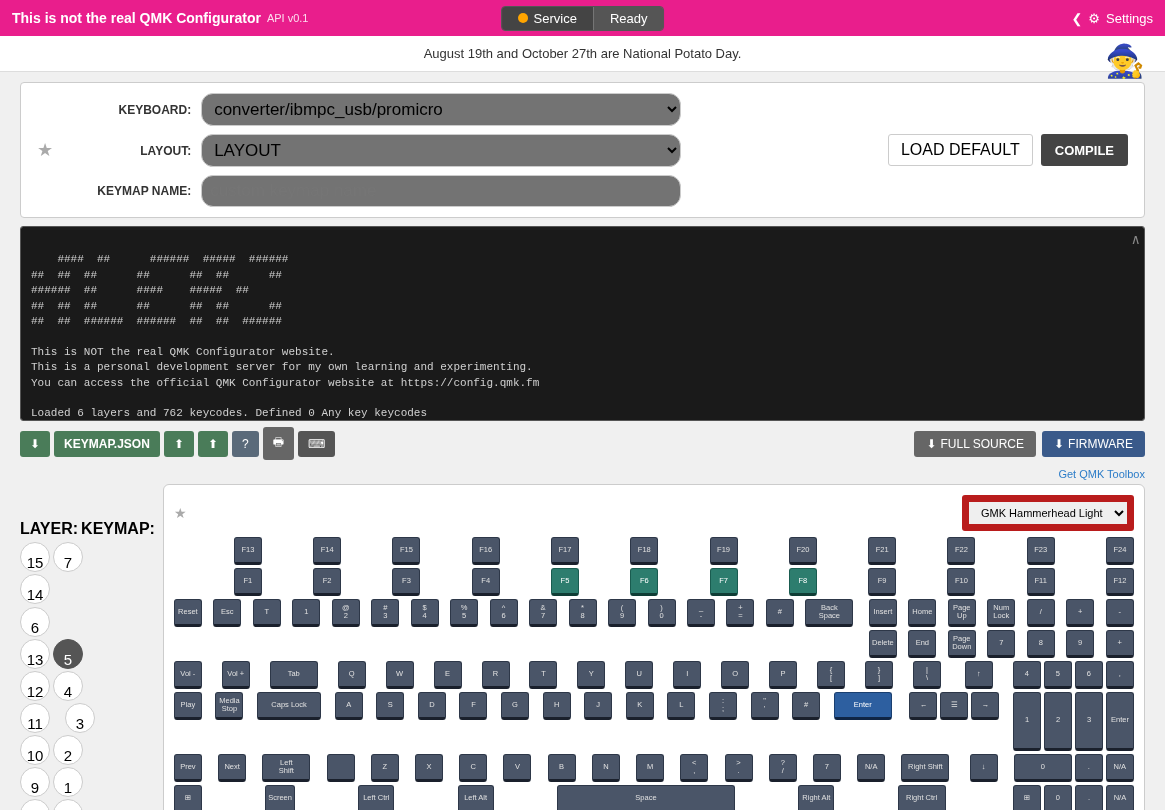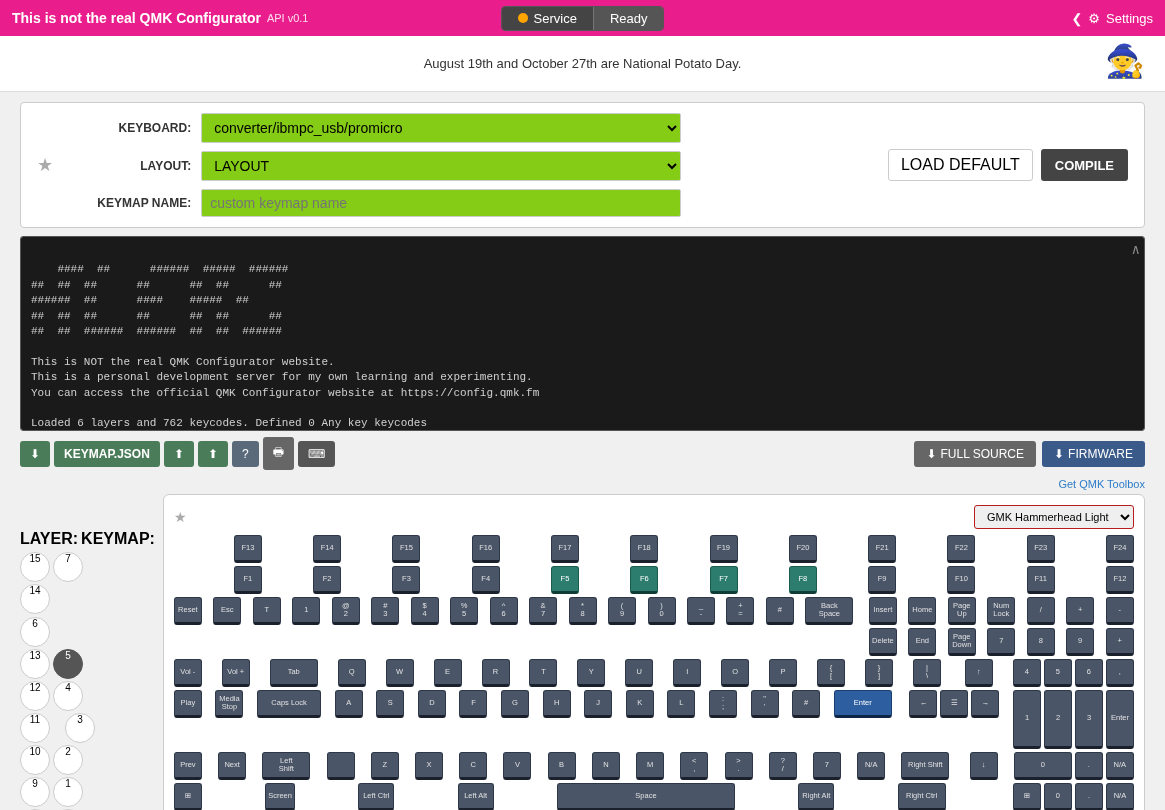--- a/index.html
+++ b/index.html
@@ -56,21 +56,21 @@
       gap: 6px;
       color: white;
       cursor: pointer;
       font-size: 13px;
     }
 
     
     .banner {
       background: white;
       text-align: center;
-      padding: 20px;
+      padding: 10px;
       font-size: 13px;
       color: #333;
       border-bottom: 1px solid #ddd;
     }
 
     
     .main { padding: 10px 20px; }
 
     
     .config-box {
@@ -92,23 +92,23 @@
       padding-right: 10px;
       font-weight: bold;
       font-size: 12px;
       color: #333;
     }
     .config-select, .config-input {
       flex: 1;
       max-width: 480px;
       padding: 5px 8px;
       border: 1px solid #ccc;
-      border-radius: 2px;
-      font-size: 14px;
-      background: #84cc16;
+      border-radius: 12px;
+      font-size: 17px;
+      background: #737373;
     }
     .config-buttons {
       display: flex;
       gap: 8px;
       margin-left: auto;
     }
     .btn-load {
       background: white;
       border: 1px solid #ccc;
       padding: 6px 12px;
@@ -205,22 +205,22 @@
       font-size: 12px;
       display: flex;
       align-items: center;
       gap: 4px;
     }
     .layer-label { font-weight: bold; font-size: 16px; }
     .layer-num {
       width: 30px; height: 30px;
       border-radius: 50%;
       border: 1px solid #ccc;
-      display: flex; align-items: flex-start; justify-content: center;
-      font-size: 10px;
+      display: flex; align-items: flex-end; justify-content: center;
+      font-size: 15px;
       background: white;
       cursor: pointer;
     }
     .layer-num.active { background: #555; color: white; border-color: #555; }
 
     
     .keyboard-area {
       background: white;
       border: 1px solid #ccc;
       border-radius: 6px;
@@ -228,21 +228,21 @@
       flex: 1;
     }
     .kb-top-row {
       display: flex;
       align-items: center;
       justify-content: space-between;
       margin-bottom: 6px;
     }
     .theme-select {
       padding: 4px 8px;
-      border: 1px solid #b91c1c;
+      border: 7px solid #b91c1c;
       border-radius: 3px;
       font-size: 11px;
     }
     .fav-star { color: #aaa; margin-right: 4px; cursor: pointer; font-size: 14px; }
 
     
     .kb-rows { display: flex; flex-direction: column; gap: 3px; }
     .kb-row { display: flex; gap: 1px; align-items: flex-start; justify-content: space-between; }
 
     .key {

